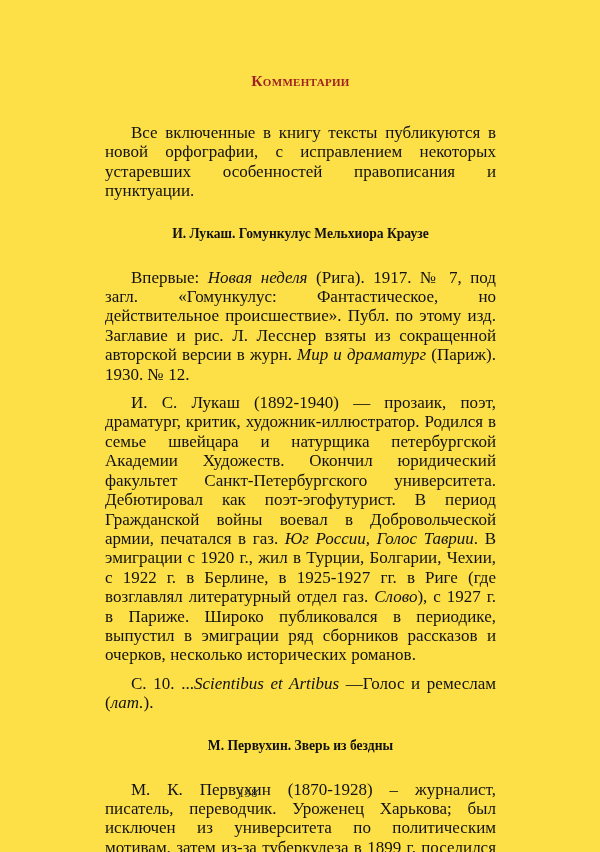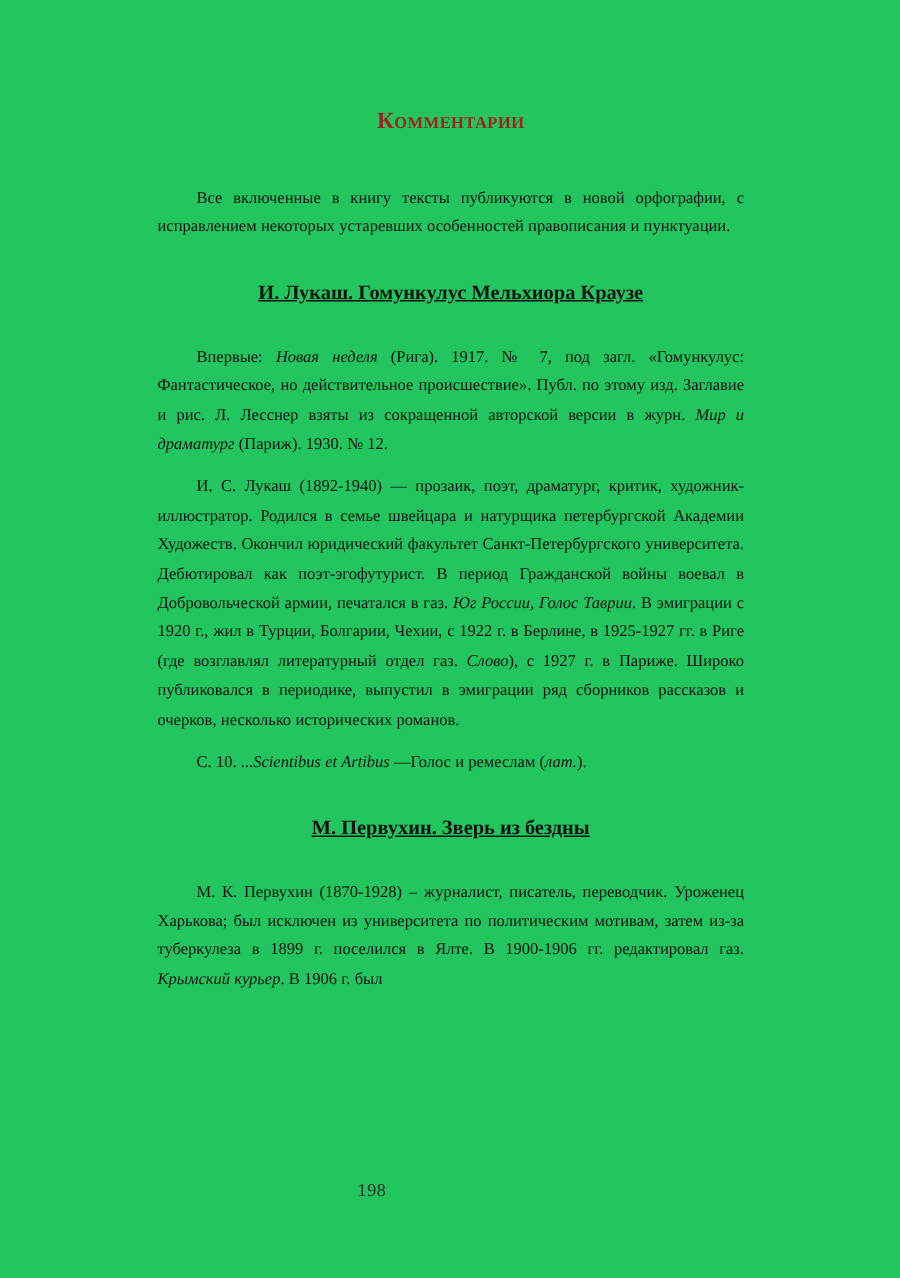--- a/index.html
+++ b/index.html
@@ -16,21 +16,21 @@
     color: #111111;
     overflow: hidden;
   }
 
   .page {
     position: absolute;
     top: 0;
     left: 0;
     width: 600px;
     height: 852px;
-    background: #22c55e;
+    background: #fde047;
   }
 
   .content {
     position: absolute;
     left: 105px;
     top: 72px;
     width: 391px;
   }
 
   .page-title {
@@ -38,21 +38,21 @@
     font-weight: bold;
     font-size: 15.5px;
     letter-spacing: 0.3px;
     color: #9e2222;
     margin: 0 0 33px 0;
     font-variant: small-caps;
   }
 
   .para {
     margin: 0 0 0 0;
-    font-size: 11px;
+    font-size: 17px;
     line-height: 19.4px;
     text-align: justify;
     text-indent: 26px;
     hyphens: manual;
     word-spacing: 0.1px;
   }
 
   .para + .para {
     margin-top: 9px;
   }
@@ -60,21 +60,20 @@
   .section-heading {
     text-align: center;
     font-weight: bold;
     font-size: 13.6px;
     margin: 27px 0 26px 0;
     color: #111111;
   }
 
   .gap-before {
     margin-top: 25px;
-    text-decoration: underline;
   }
 
   em, .it {
     font-style: italic;
   }
 
   .folio {
     position: absolute;
     left: 0;
     top: 786px;

